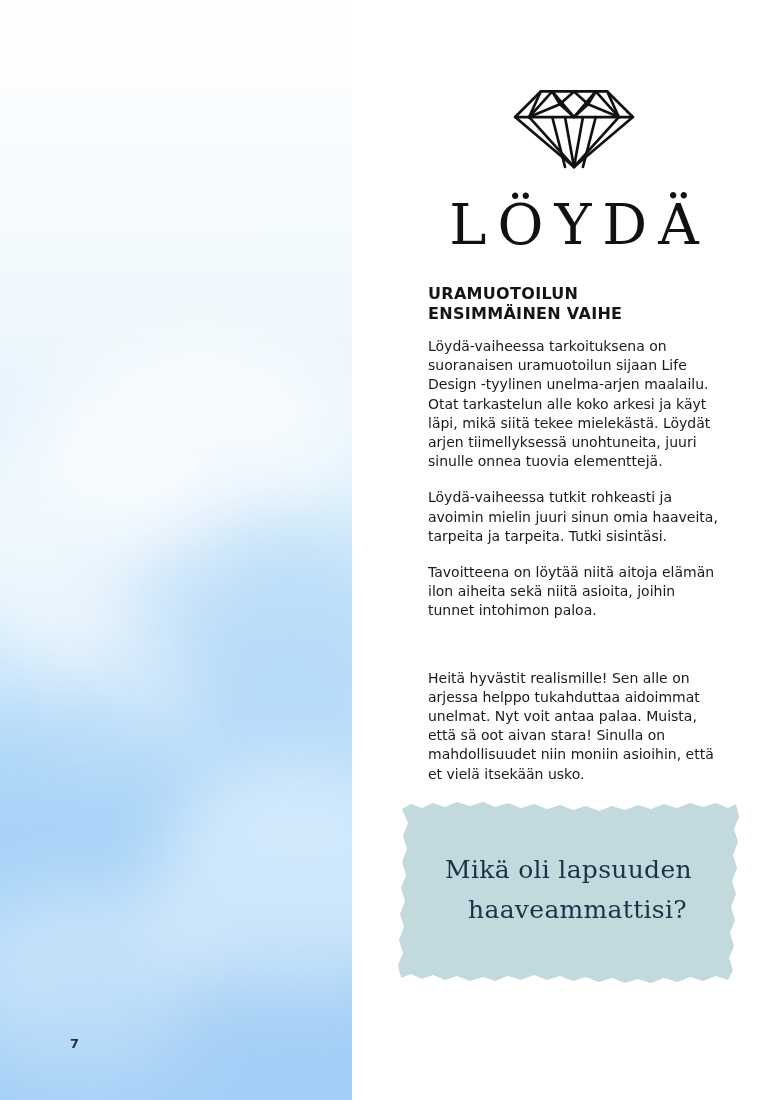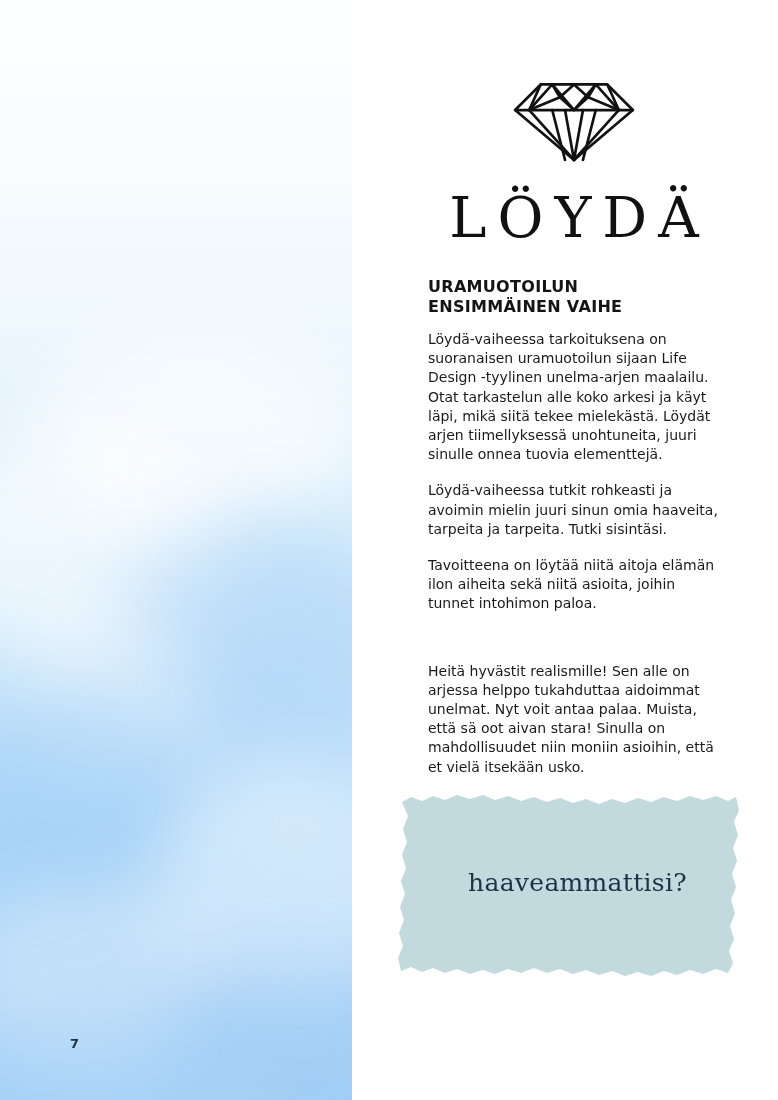--- a/index.html
+++ b/index.html
@@ -74,21 +74,21 @@
     font-size: 13px;
     font-weight: bold;
     color: #20314a;
     letter-spacing: 0.2px;
   }
 
   
   .content {
     position: absolute;
     left: 428px;
-    top: 8px;
+    top: 15px;
     width: 292px;
     height: 980px;
   }
 
   
   .logo-block {
     position: absolute;
     left: 0;
     top: 66px;
     width: 292px;
@@ -242,18 +242,19 @@
           L139,7 L152,12 L165,8 L178,13 L191,9 L204,14 L217,9 L230,13 L243,8 L256,12
           L269,7 L282,11 L295,6 L308,10 L321,6 L333,11 L341,7
           L344,20 L339,32 L343,45 L338,58 L342,71 L337,84 L341,97 L336,110 L340,123
           L335,136 L339,149 L334,161 L338,173 L333,183
           L321,179 L308,184 L295,180 L282,185 L269,181 L256,186 L243,182 L230,186
           L217,181 L204,185 L191,180 L178,184 L165,179 L152,183 L139,178 L126,183
           L113,179 L100,184 L88,180 L75,184 L62,179 L50,183 L38,178 L27,182 L16,177 L6,181
           L3,168 L8,156 L4,143 L9,130 L5,117 L10,104 L6,91 L11,78 L7,65 L12,52 L8,39 L13,26 Z"></path>
       </svg>
       <div class="callout-text">
+        <div>Mikä oli lapsuuden</div>
         <div class="callout-line-2">haaveammattisi?</div>
       </div>
     </div>
 
   </div>
 </div>
 
 </body></html>

